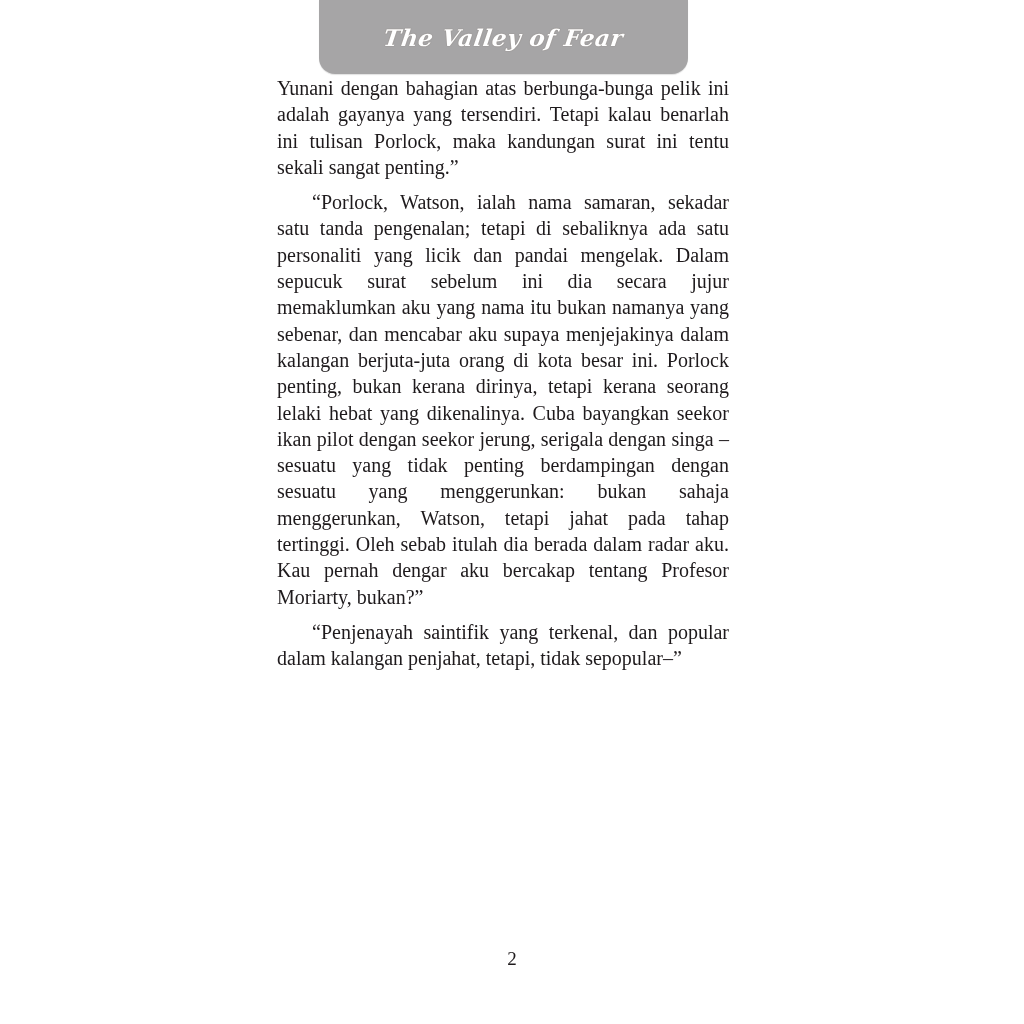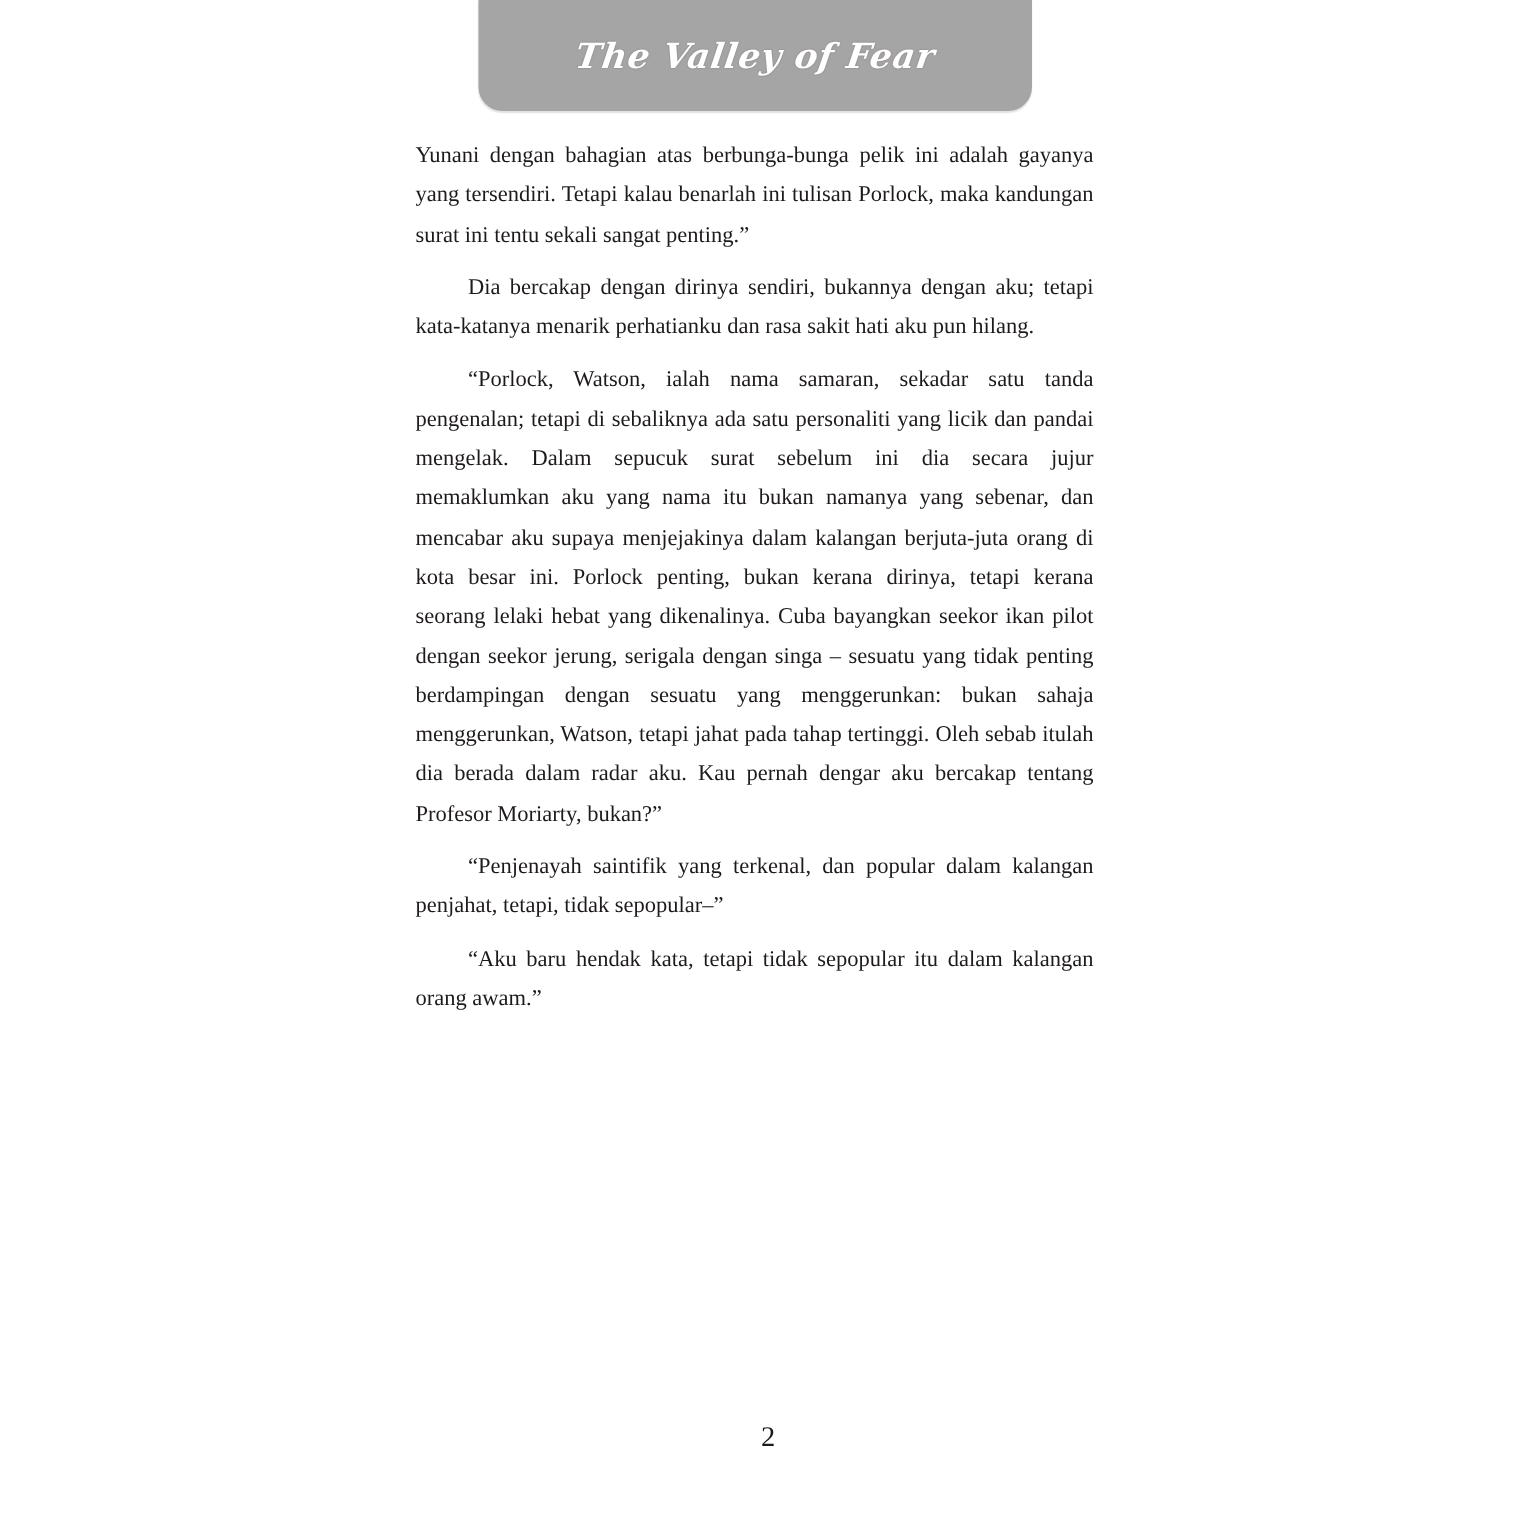--- a/index.html
+++ b/index.html
@@ -36,23 +36,23 @@
       font-style: italic;
       font-weight: bold;
       font-size: 23px;
       letter-spacing: 0.5px;
       transform: skewX(-8deg);
       text-shadow: 0 0 1px rgba(80,60,40,0.5);
     }
     .page-body {
       position: absolute;
       left: 277px;
-      top: 91px;
+      top: 75px;
       width: 452px;
-      font-size: 15px;
+      font-size: 20px;
       line-height: 26.3px;
       text-align: justify;
       text-align-last: left;
     }
     .para {
       margin: 0 0 9px 0;
       text-indent: 0;
     }
     .para.indent {
       text-indent: 35px;
@@ -68,19 +68,17 @@
   </style>
 </head>
 <body>
 
 <div class="header-tab">
   <div class="header-title">The Valley of Fear</div>
 </div>
 
 <div class="page-body">
   <p class="para">Yunani dengan bahagian atas berbunga-bunga pelik ini adalah gayanya yang tersendiri. Tetapi kalau benarlah ini tulisan Porlock, maka kandungan surat ini tentu sekali sangat penting.”</p>
-  <p class="para indent">Dia bercakap dengan dirinya sendiri, bukannya dengan aku; tetapi kata-katanya menarik perhatianku dan rasa sakit hati aku pun hilang.</p>
   <p class="para indent">“Porlock, Watson, ialah nama samaran, sekadar satu tanda pengenalan; tetapi di sebaliknya ada satu personaliti yang licik dan pandai mengelak. Dalam sepucuk surat sebelum ini dia secara jujur memaklumkan aku yang nama itu bukan namanya yang sebenar, dan mencabar aku supaya menjejakinya dalam kalangan berjuta-juta orang di kota besar ini. Porlock penting, bukan kerana dirinya, tetapi kerana seorang lelaki hebat yang dikenalinya. Cuba bayangkan seekor ikan pilot dengan seekor jerung, serigala dengan singa – sesuatu yang tidak penting berdampingan dengan sesuatu yang menggerunkan: bukan sahaja menggerunkan, Watson, tetapi jahat pada tahap tertinggi. Oleh sebab itulah dia berada dalam radar aku. Kau pernah dengar aku bercakap tentang Profesor Moriarty, bukan?”</p>
   <p class="para indent">“Penjenayah saintifik yang terkenal, dan popular dalam kalangan penjahat, tetapi, tidak sepopular–”</p>
-  <p class="para indent">“Aku baru hendak kata, tetapi tidak sepopular itu dalam kalangan orang awam.”</p>
 </div>
 
 <div class="page-number">2</div>
 
 </body></html>

